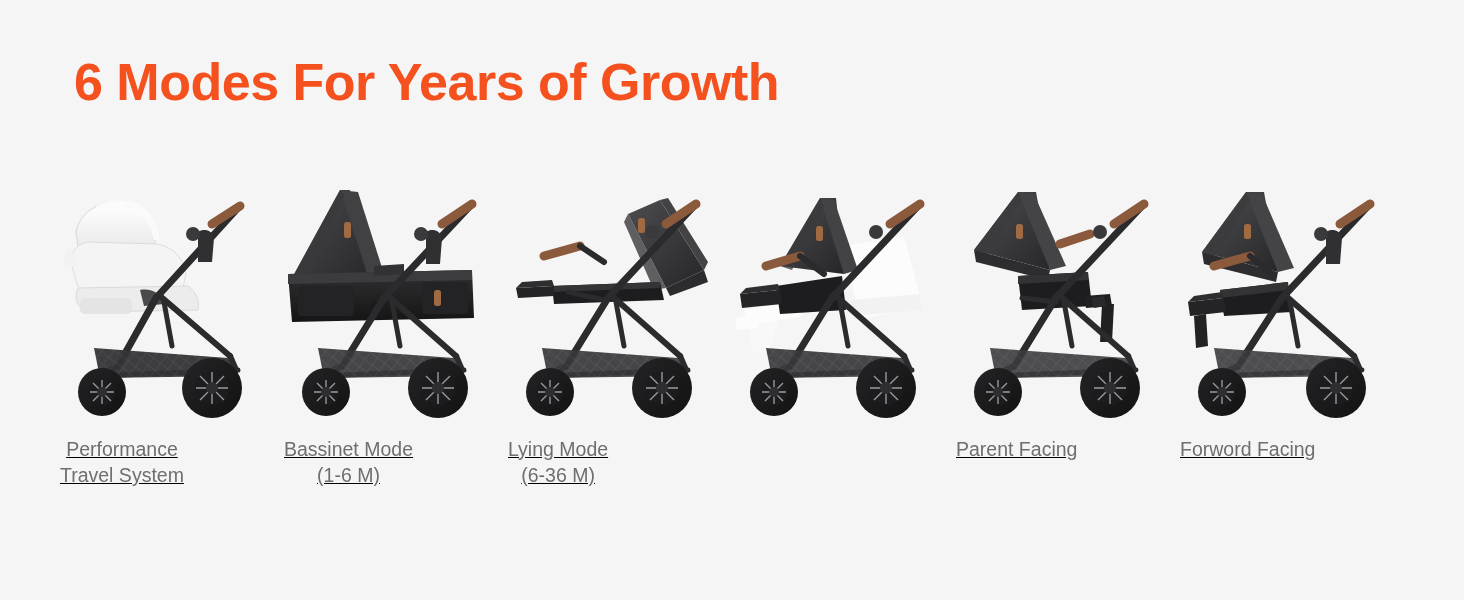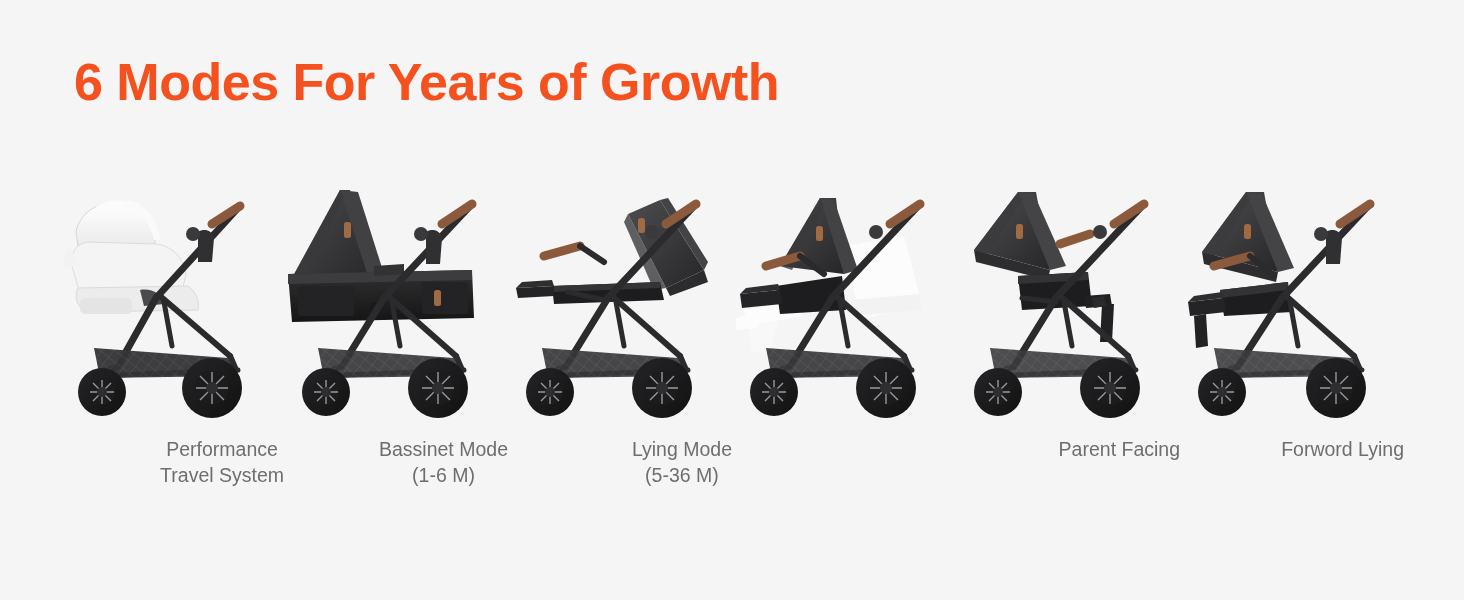--- a/index.html
+++ b/index.html
@@ -40,21 +40,22 @@
     display: flex;
     align-items: flex-end;
     justify-content: space-between;
   }
   .mode-cell {
     position: relative;
     width: 224px;
     height: 340px;
     display: flex;
     flex-direction: column;
-    align-items: flex-end;
+    align-items: flex-start;
+    text-decoration: underline;
   }
   .stroller-art {
     position: relative;
     width: 224px;
     height: 252px;
   }
   .stroller-art svg {
     display: block;
     width: 224px;
     height: 252px;
@@ -296,21 +297,21 @@
             <circle cx="154" cy="218" r="30" fill="url(#m3tire)"></circle>
             <circle cx="154" cy="218" r="17" fill="#1c1c1e"></circle>
             <g stroke="#9a9a9c" stroke-width="1.4">
               <path d="M154 202 L154 234 M138 218 L170 218 M142 206 L166 230 M166 206 L142 230"></path>
             </g>
             <circle cx="154" cy="218" r="6" fill="#2e2e30"></circle>
           </g>
         </svg>
       </div>
       <div class="mode-label">Lying Mode
-(5-36 M)</div>
+(6-36 M)</div>
     </div>
 
     <div class="mode-cell">
       <div class="stroller-art">
         <svg viewBox="0 0 224 252" xmlns="http://www.w3.org/2000/svg">
           <defs>
             <linearGradient id="m4hood" x1="0" y1="0" x2="1" y2="1">
               <stop offset="0" stop-color="#4d4d4f"></stop>
                 <stop offset="1" stop-color="#262628"></stop>
             </linearGradient>
@@ -505,19 +506,19 @@
           <g>
             <circle cx="156" cy="218" r="30" fill="url(#m6tire)"></circle>
             <circle cx="156" cy="218" r="17" fill="#1c1c1e"></circle>
             <g stroke="#9a9a9c" stroke-width="1.4">
               <path d="M156 202 L156 234 M140 218 L172 218 M144 206 L168 230 M168 206 L144 230"></path>
             </g>
             <circle cx="156" cy="218" r="6" fill="#2e2e30"></circle>
           </g>
         </svg>
       </div>
-      <div class="mode-label">Forword Lying</div>
+      <div class="mode-label">Forword Facing</div>
     </div>
 
   </div>
 
 
 </div>
 
 </body></html>

